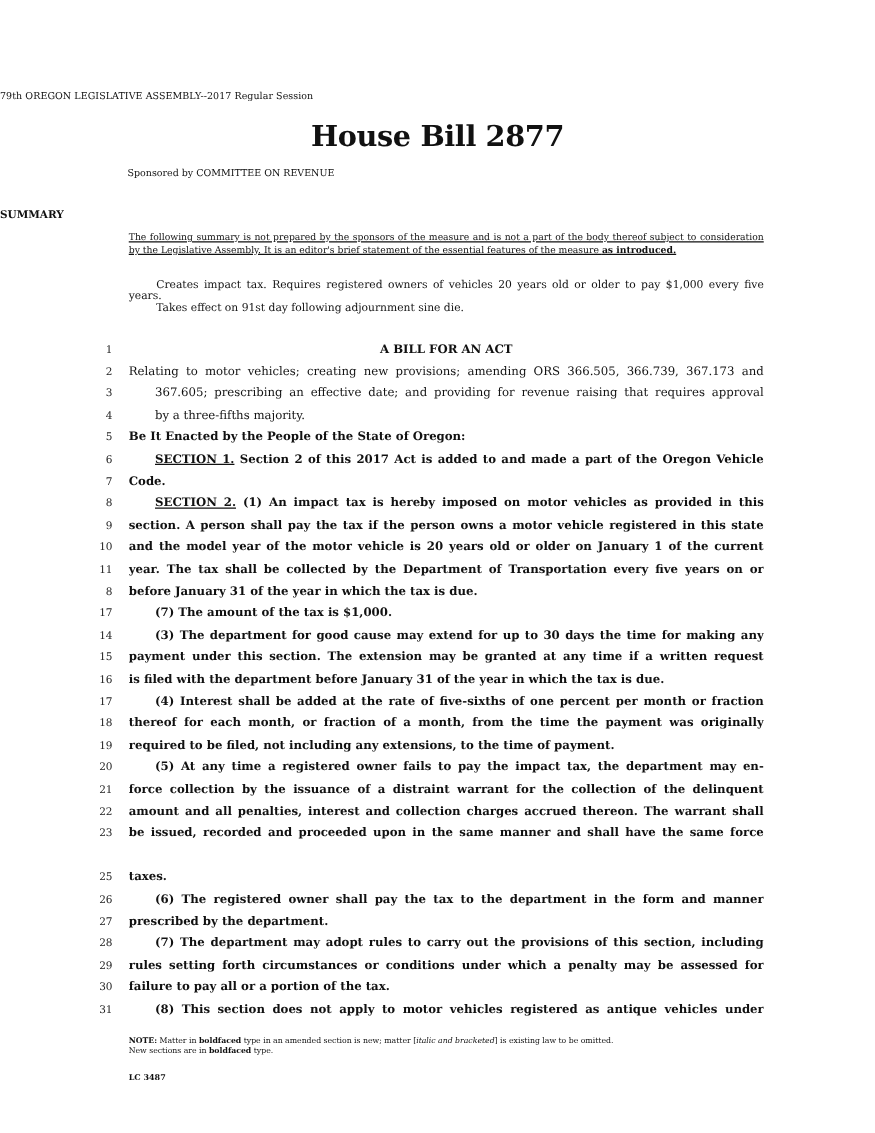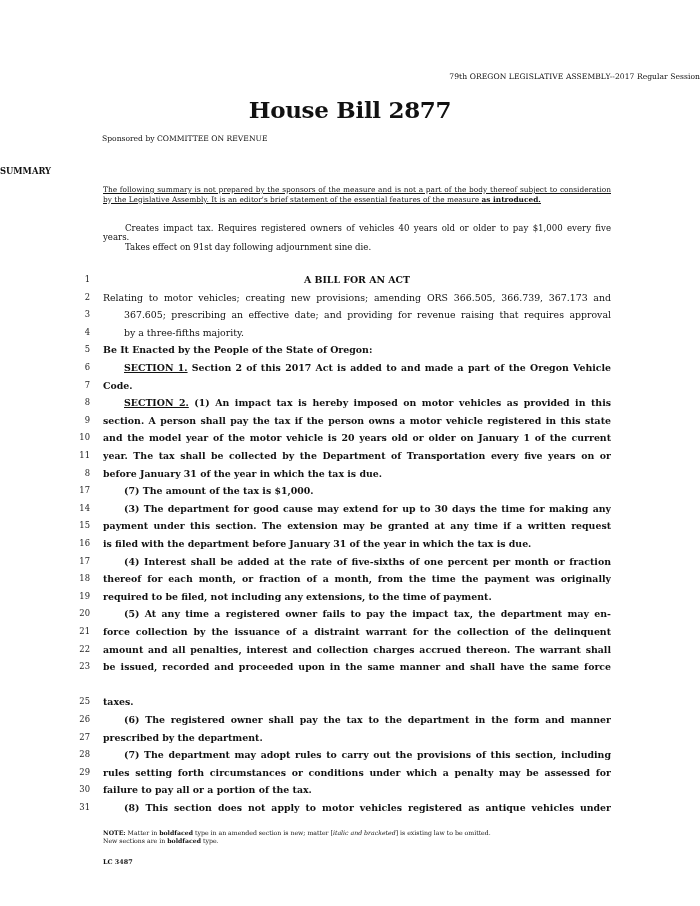--- a/index.html
+++ b/index.html
@@ -3,21 +3,21 @@
 <meta charset="utf-8">
 <style>
   html, body { margin: 0; padding: 0; background: #ffffff; }
   body {
     width: 700px; height: 906px; position: relative; overflow: hidden;
     font-family: "DejaVu Serif", "Liberation Serif", serif;
     color: #111;
   }
   .page { position: absolute; left: 0; top: 0; width: 700px; height: 906px; }
   .session {
-    position: absolute; top: 72px; left: 0; width: 700px; text-align: right;
+    position: absolute; top: 72px; left: 0; width: 700px; text-align: left;
     font-size: 7.6px; letter-spacing: 0.05px;
   }
   .title {
     position: absolute; top: 96px; left: 0; width: 700px; text-align: center;
     font-size: 23px; font-weight: bold; letter-spacing: -0.3px;
   }
   .sponsor {
     position: absolute; top: 134px; left: 102px; font-size: 7.6px;
   }
   .summary-head {
@@ -65,21 +65,21 @@
 <body>
 
 <div class="page">
 
   <div class="session">79th OREGON LEGISLATIVE ASSEMBLY--2017 Regular Session</div>
   <div class="title">House Bill 2877</div>
   <div class="sponsor">Sponsored by COMMITTEE ON REVENUE</div>
 
   <div class="summary-head">SUMMARY</div>
   <div class="summary-note"><span>The following summary is not prepared by the sponsors of the measure and is not a part of the body thereof subject to consideration by the Legislative Assembly. It is an editor's brief statement of the essential features of the measure </span><span class="b">as introduced.</span></div>
-  <div class="summary-text l1">Creates impact tax. Requires registered owners of vehicles 40 years old or older to pay $1,000 every five years.</div>
+  <div class="summary-text l1">Creates impact tax. Requires registered owners of vehicles 20 years old or older to pay $1,000 every five years.</div>
   <div class="summary-text l2">Takes effect on 91st day following adjournment sine die.</div>
 
   <div class="line" style="top:271px">
     <span class="ln">1</span>
     <span class="txt center">A BILL FOR AN ACT</span>
   </div>
   <div class="line" style="top:288.6px">
     <span class="ln">2</span>
     <span class="txt">Relating to motor vehicles; creating new provisions; amending ORS 366.505, 366.739, 367.173 and</span>
   </div>

